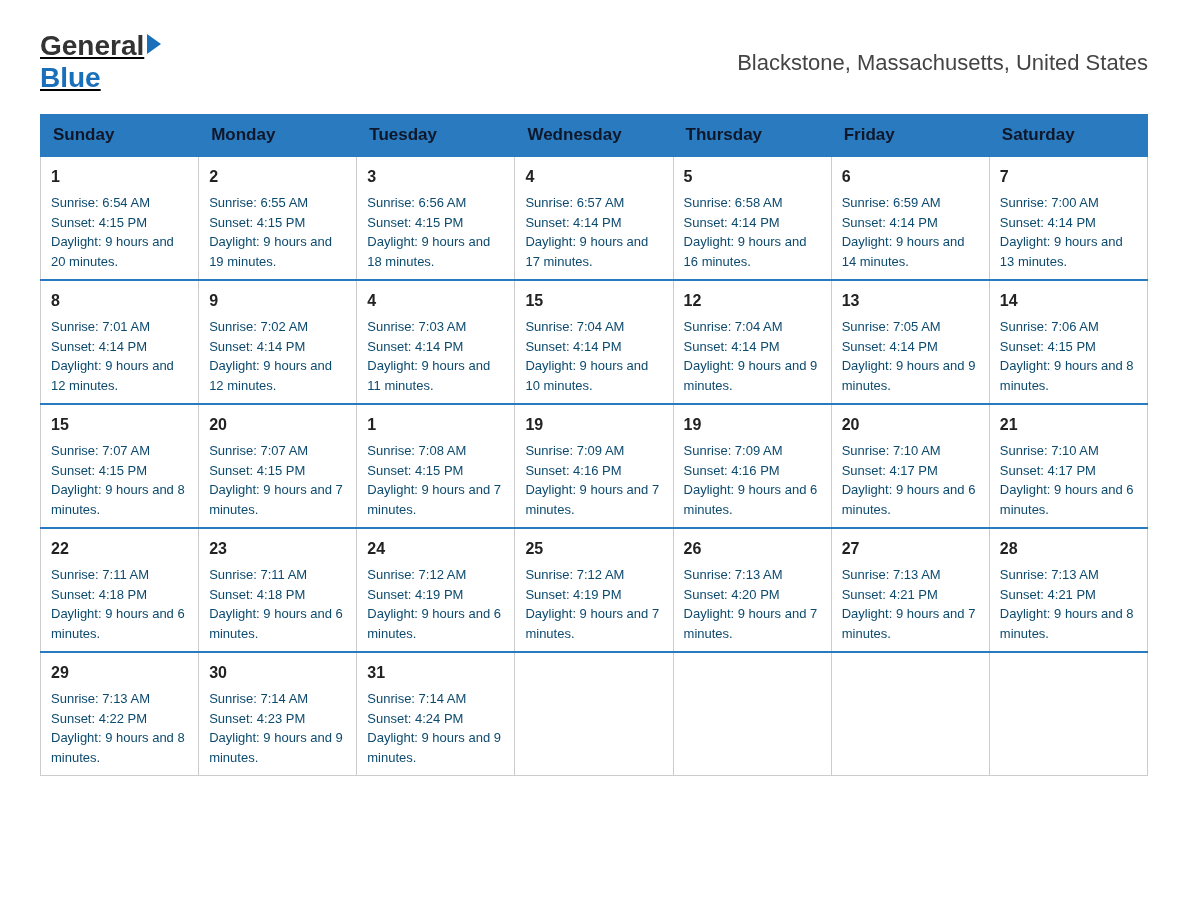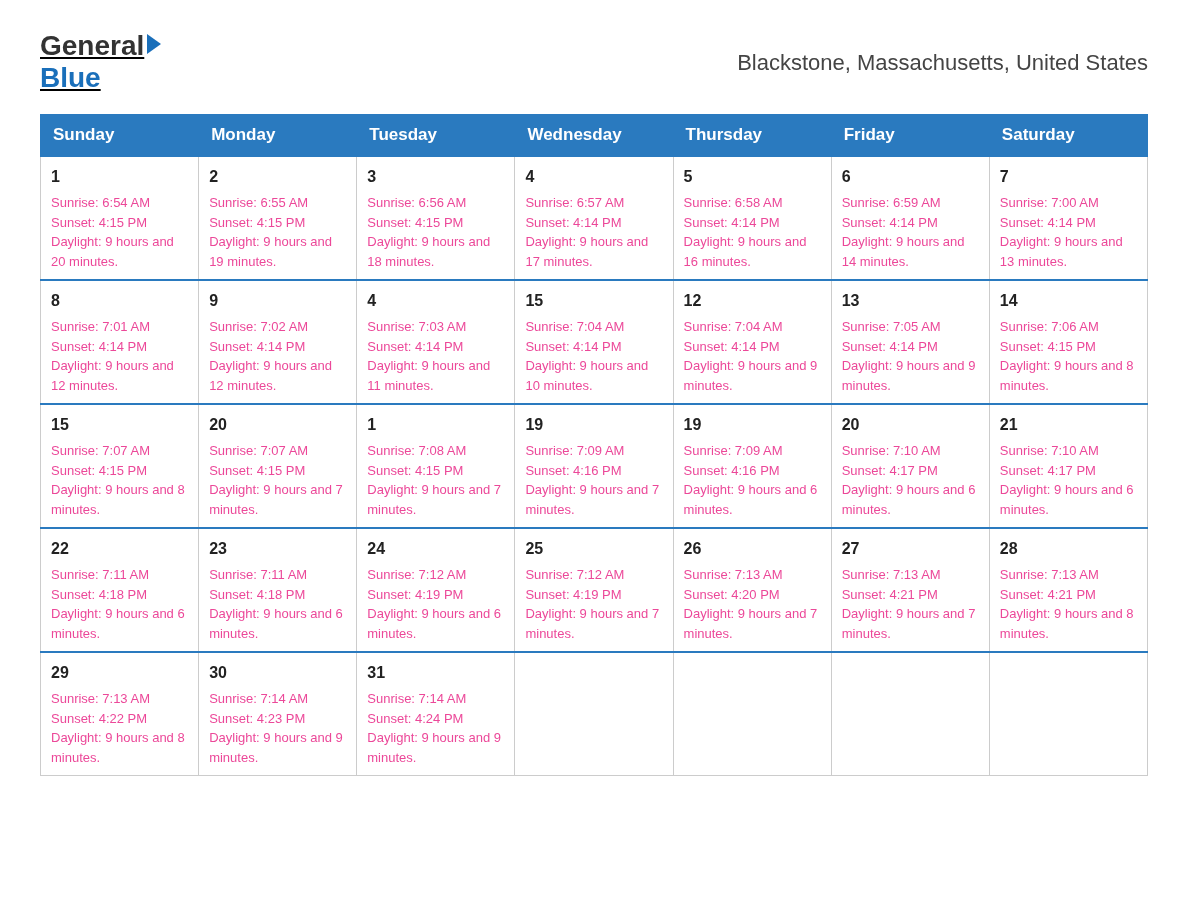--- a/index.html
+++ b/index.html
@@ -59,21 +59,21 @@
       color: #444;
       margin-top: 20px;
     }
     .calendar-table {
       width: 100%;
       border-collapse: collapse;
       border: 1px solid #aaa;
     }
     .calendar-table th {
       background-color: #2a7abf;
-      color: #ffffff;
+      color: #0f172a;
       font-size: 17px;
       font-weight: bold;
       padding: 10px 12px;
       text-align: left;
       border: 1px solid #2a7abf;
     }
     .calendar-table td {
       vertical-align: top;
       padding: 8px 10px;
       border: 1px solid #ccc;
@@ -85,21 +85,21 @@
     }
     .day-number {
       font-size: 16px;
       font-weight: bold;
       color: #222;
       display: block;
       margin-bottom: 4px;
     }
     .day-info {
       font-size: 13px;
-      color: #ec4899;
+      color: #0c4a6e;
     }
     .empty-cell {
       background: #fff;
     }
     tr.week-row td {
       border-top: 2px solid #2a7abf;
     }
   </style>
 </head>
 <body>

